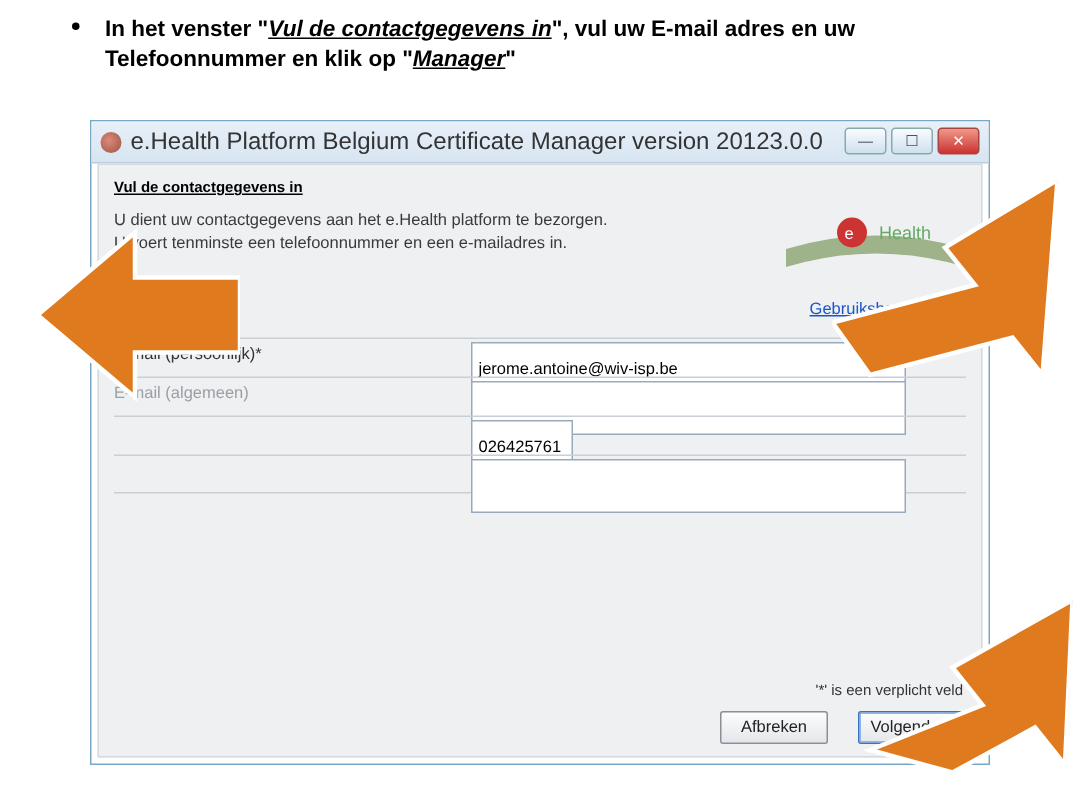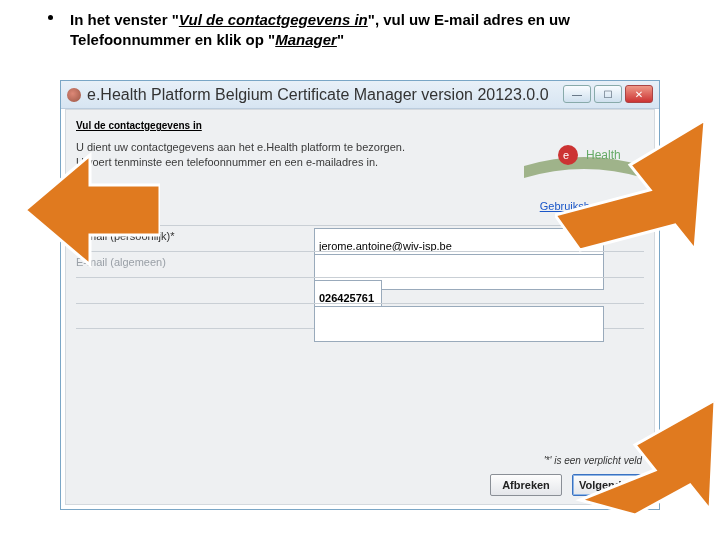--- a/index.html
+++ b/index.html
@@ -24,26 +24,26 @@
   .desc { position: absolute; left: 10px; top: 30px; width: 390px; font-size: 11px; color: #3a3a3a; line-height: 1.4; }
   .logo { position: absolute; right: 10px; top: 28px; width: 120px; height: 40px; }
   .logo svg { width: 100%; height: 100%; }
   .link { position: absolute; right: 14px; top: 90px; font-size: 11px; color: #1a56c8; text-decoration: underline; }
 
   .form { position: absolute; left: 10px; right: 10px; top: 115px; }
   .row { position: relative; height: 26px; border-top: 1px solid #c9cfd5; }
   .row:last-child { border-bottom: 1px solid #c9cfd5; }
   .row .lbl { position: absolute; left: 0; top: 4px; width: 188px; font-size: 11px; color: #333; }
   .row input { position: absolute; left: 190px; top: 2px; width: 290px; height: 36px; border: 1px solid #9ab; background: #fff; font-size: 11px; padding: 0 4px; margin-left: 48px; }
-  .row input.short { width: 68px; font-weight: bold; }
+  .row input.short { width: 68px; }
   .faded .lbl { color: #9aa0a7; }
 
-  .req { position: absolute; right: 12px; bottom: 38px; font-size: 10px; color: #333; font-style: italic; }
+  .req { position: absolute; right: 12px; bottom: 38px; font-size: 10px; color: #333; }
 
-  .btnbar { position: absolute; right: 10px; bottom: 8px; display: flex; gap: 10px; font-weight: bold; }
+  .btnbar { position: absolute; right: 10px; bottom: 8px; display: flex; gap: 20px; }
   .btn { min-width: 72px; height: 22px; border: 1px solid #8a8f96; background: linear-gradient(#fdfdfd,#e4e6ea); font-size: 11px; color: #222; display: flex; align-items: center; justify-content: center; border-radius: 2px; }
   .btn-primary { border-color: #3a72c2; box-shadow: 0 0 0 1px #8fb6e6 inset; }
 
   .arrow { position: absolute; pointer-events: none; }
   .arrow svg { display: block; }
 </style>
 </head>
 <body>
 <div class="slide">
 

